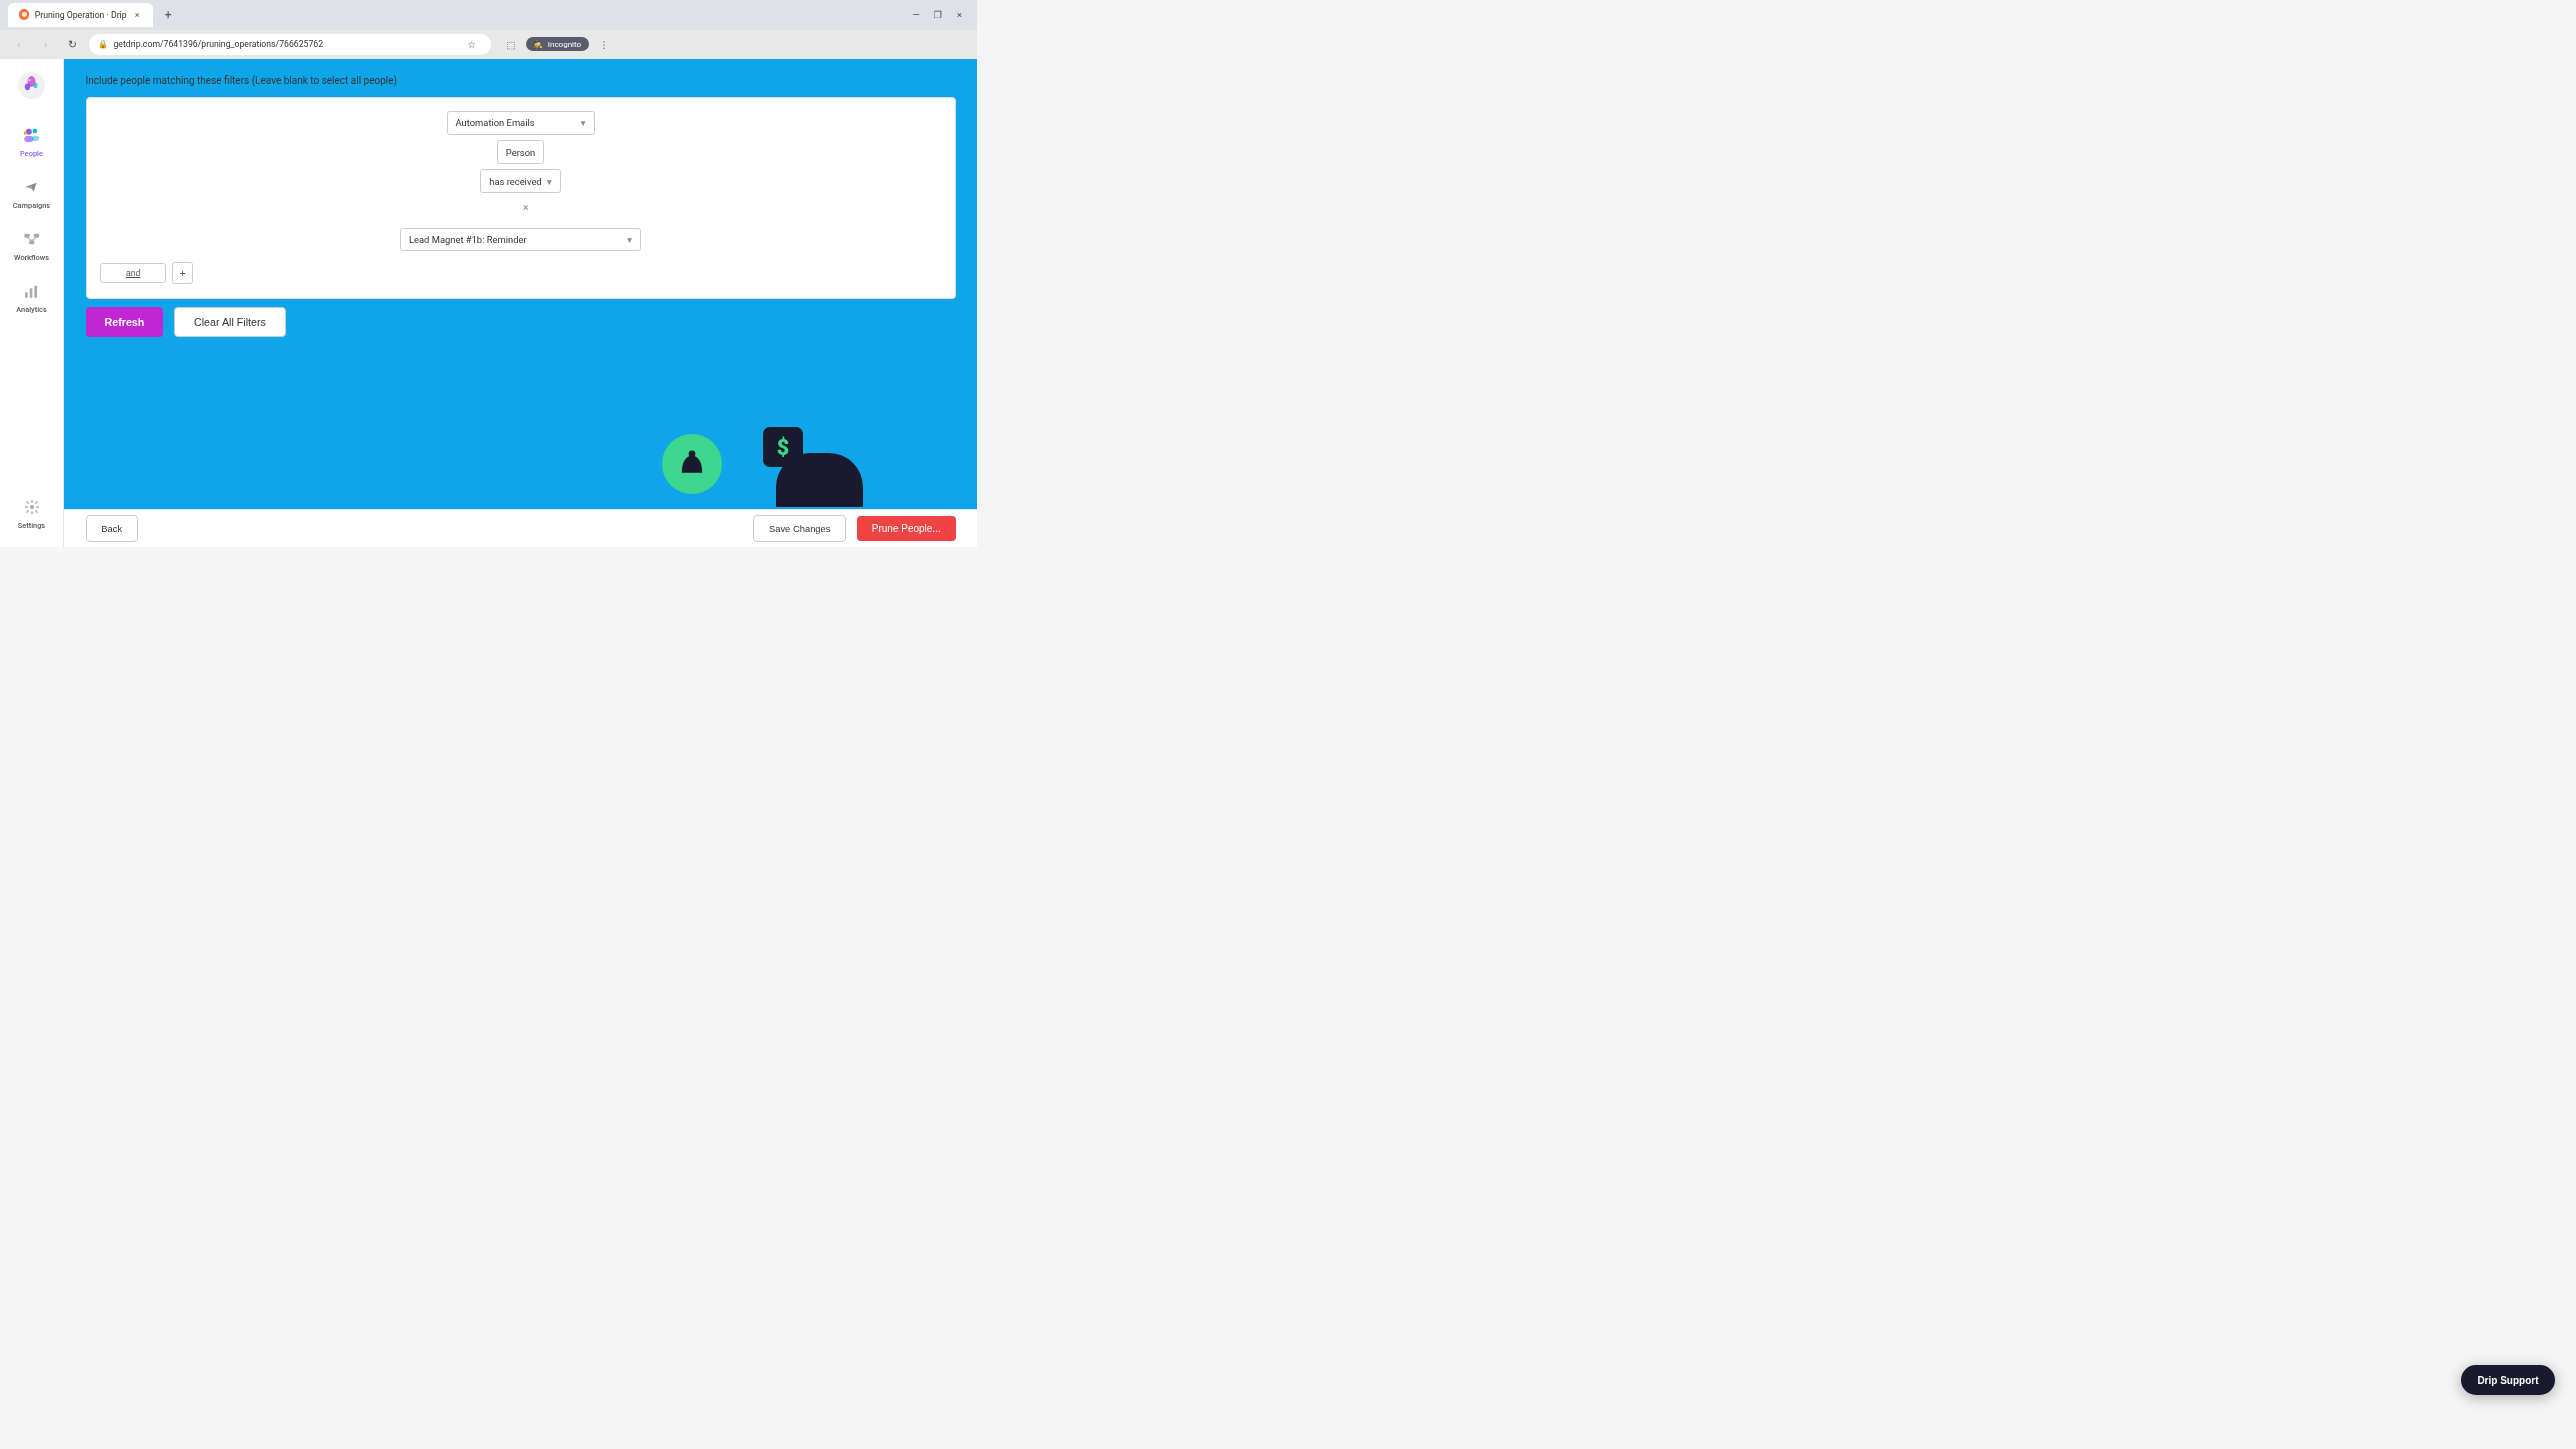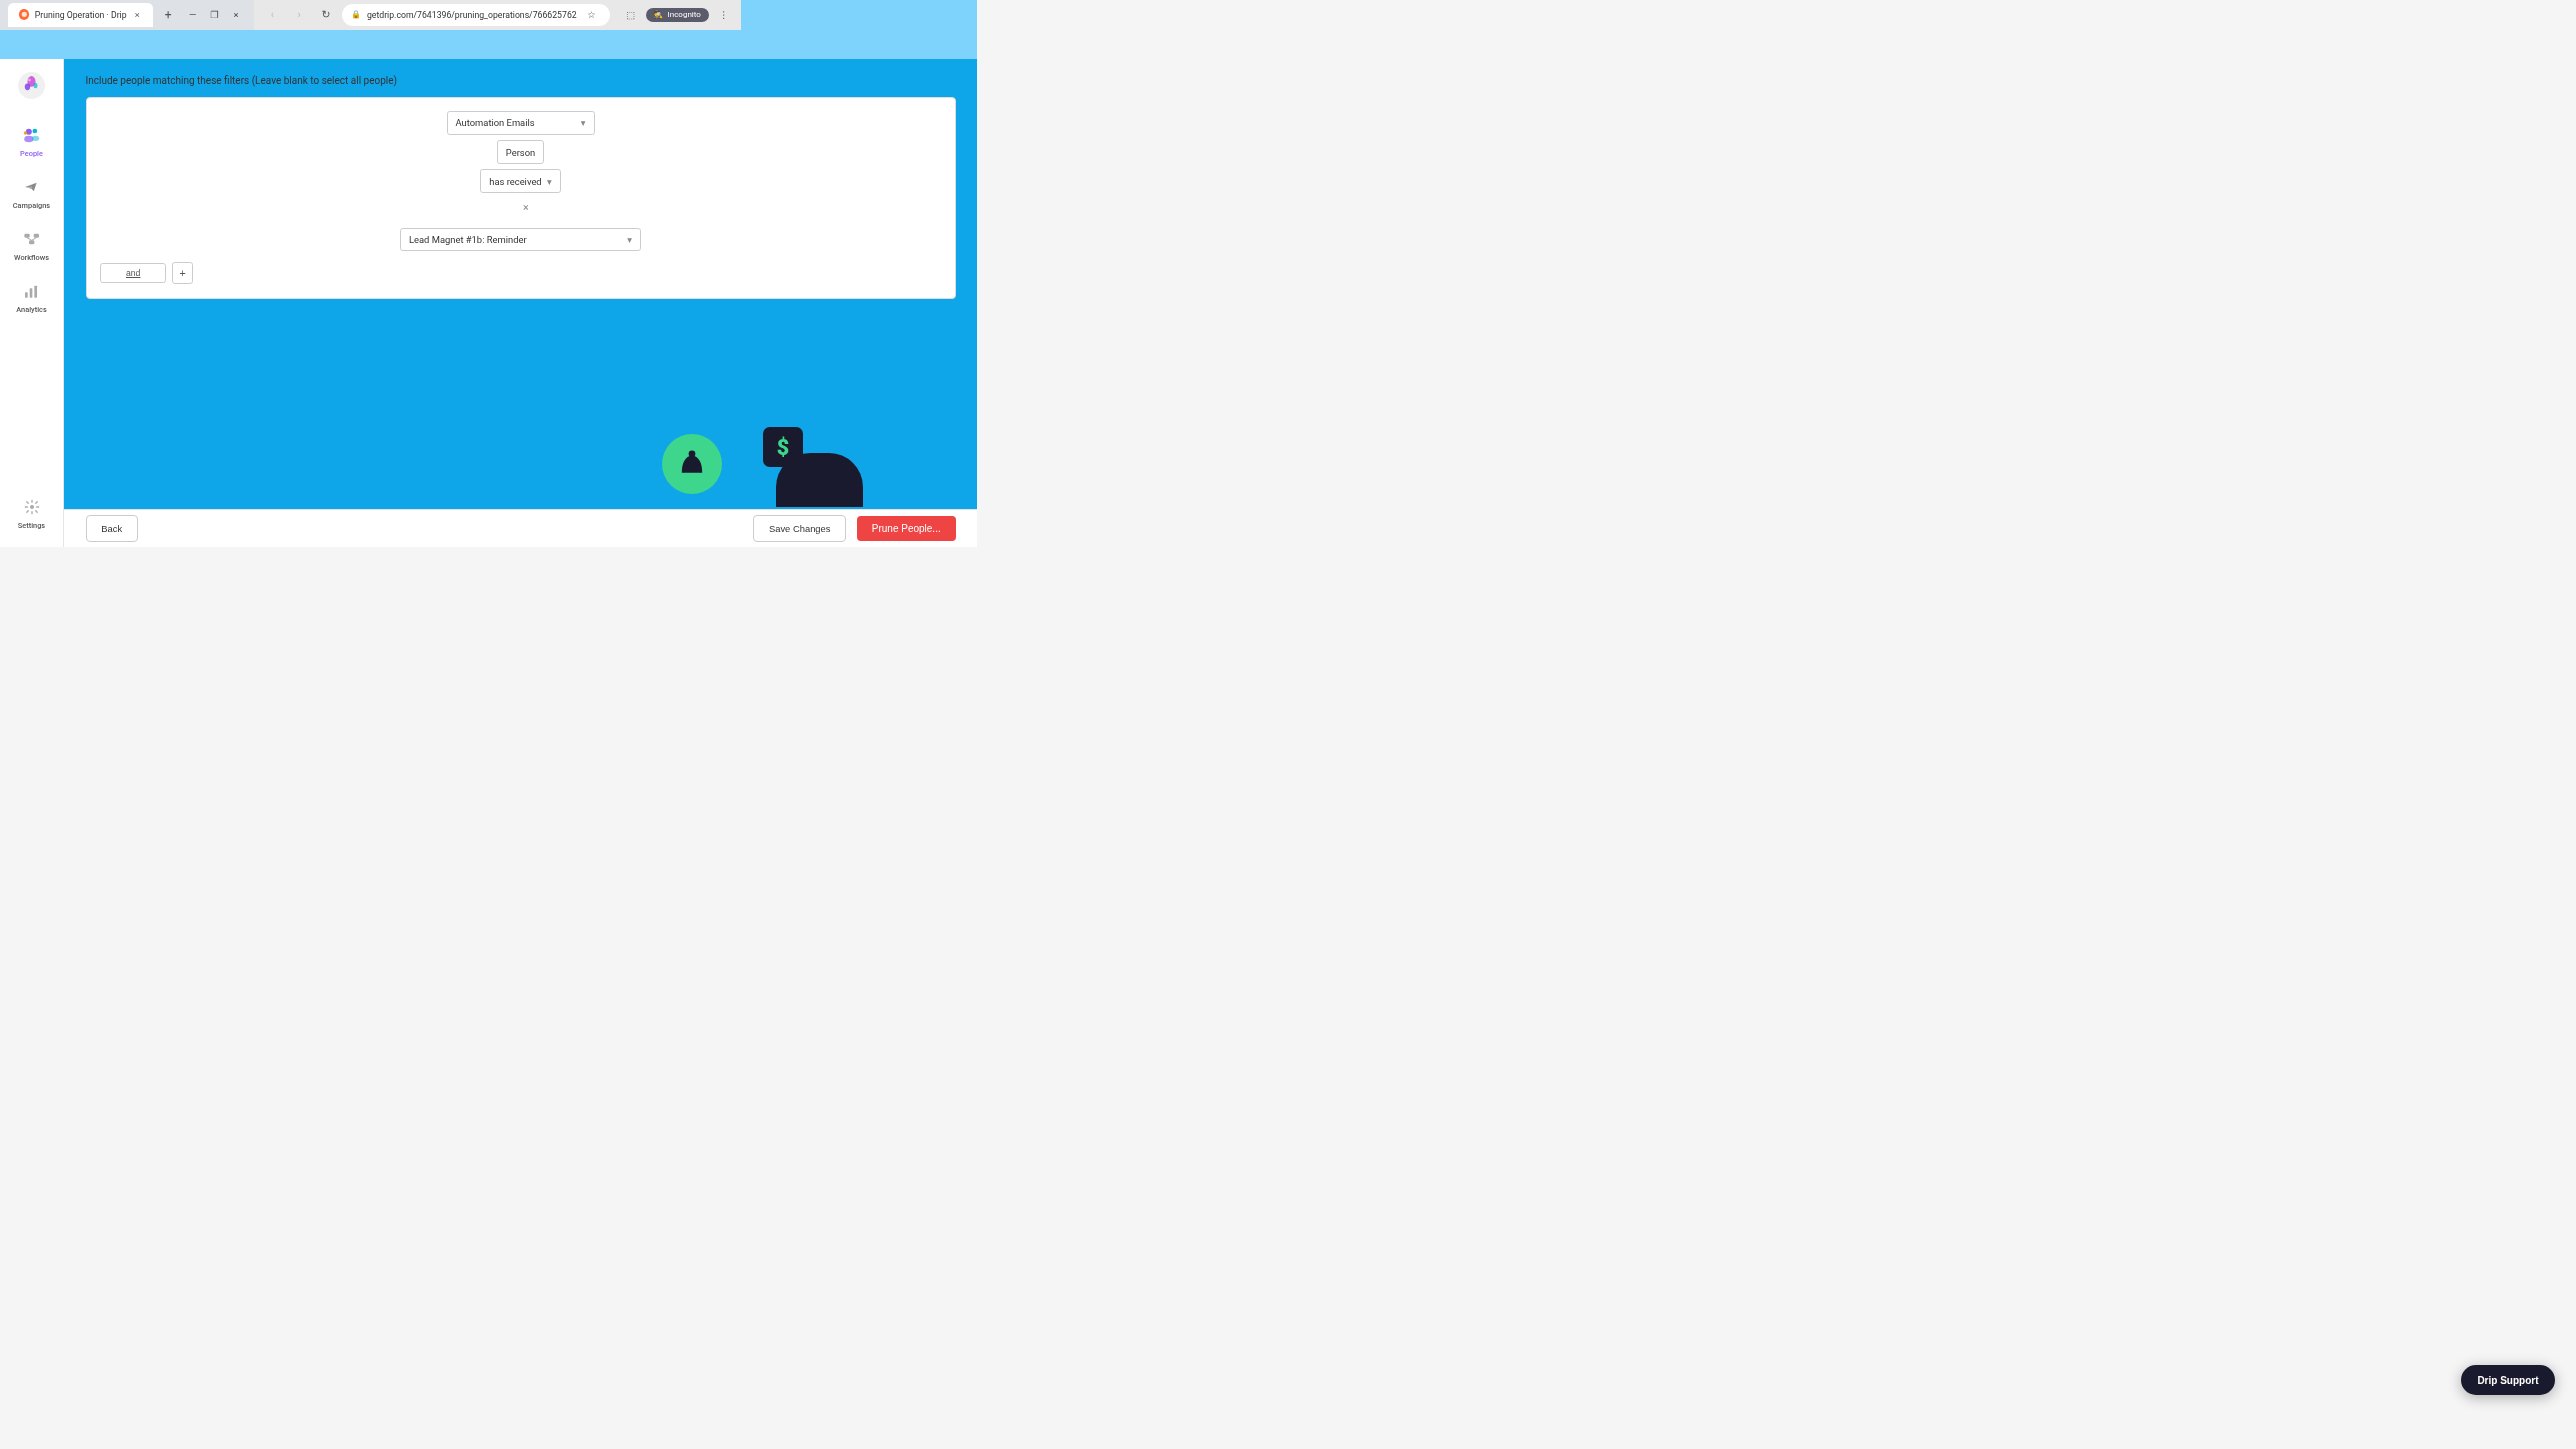--- a/index.html
+++ b/index.html
@@ -8,24 +8,24 @@
       font-family: -apple-system, BlinkMacSystemFont, 'Segoe UI', Roboto, sans-serif;
       background: #f5f5f5;
       width: 977px;
       height: 547px;
       overflow: hidden;
       position: relative;
     }
 
     
     .browser-chrome {
-      background: #7dd3fc;
+      background: #be185d;
       height: 59px;
       display: flex;
-      flex-direction: row;
+      flex-direction: column;
     }
 
     .browser-titlebar {
       height: 29.5px;
       background: #dee1e6;
       display: flex;
       align-items: center;
       padding: 0 8px;
       gap: 5.4px;
     }
@@ -679,20 +679,24 @@
         </div>
       </div>
 
       <div class="and-plus-row">
         <button class="and-btn">and</button>
         <button class="plus-btn">+</button>
       </div>
     </div>
 
 
+    <div class="action-row">
+      <button class="btn-refresh">Refresh</button>
+      <button class="btn-clear">Clear All Filters</button>
+    </div>
 
     <div class="illustration-area">
 
       <div class="deco-circle-green">
         <svg width="34" height="34" viewBox="0 0 50 50">
           <path d="M10 38 Q10 15 25 12 Q40 15 40 38" fill="#1a1a2e" stroke="none"></path>
           <circle cx="25" cy="10" r="5" fill="#1a1a2e"></circle>
         </svg>
       </div>
 

